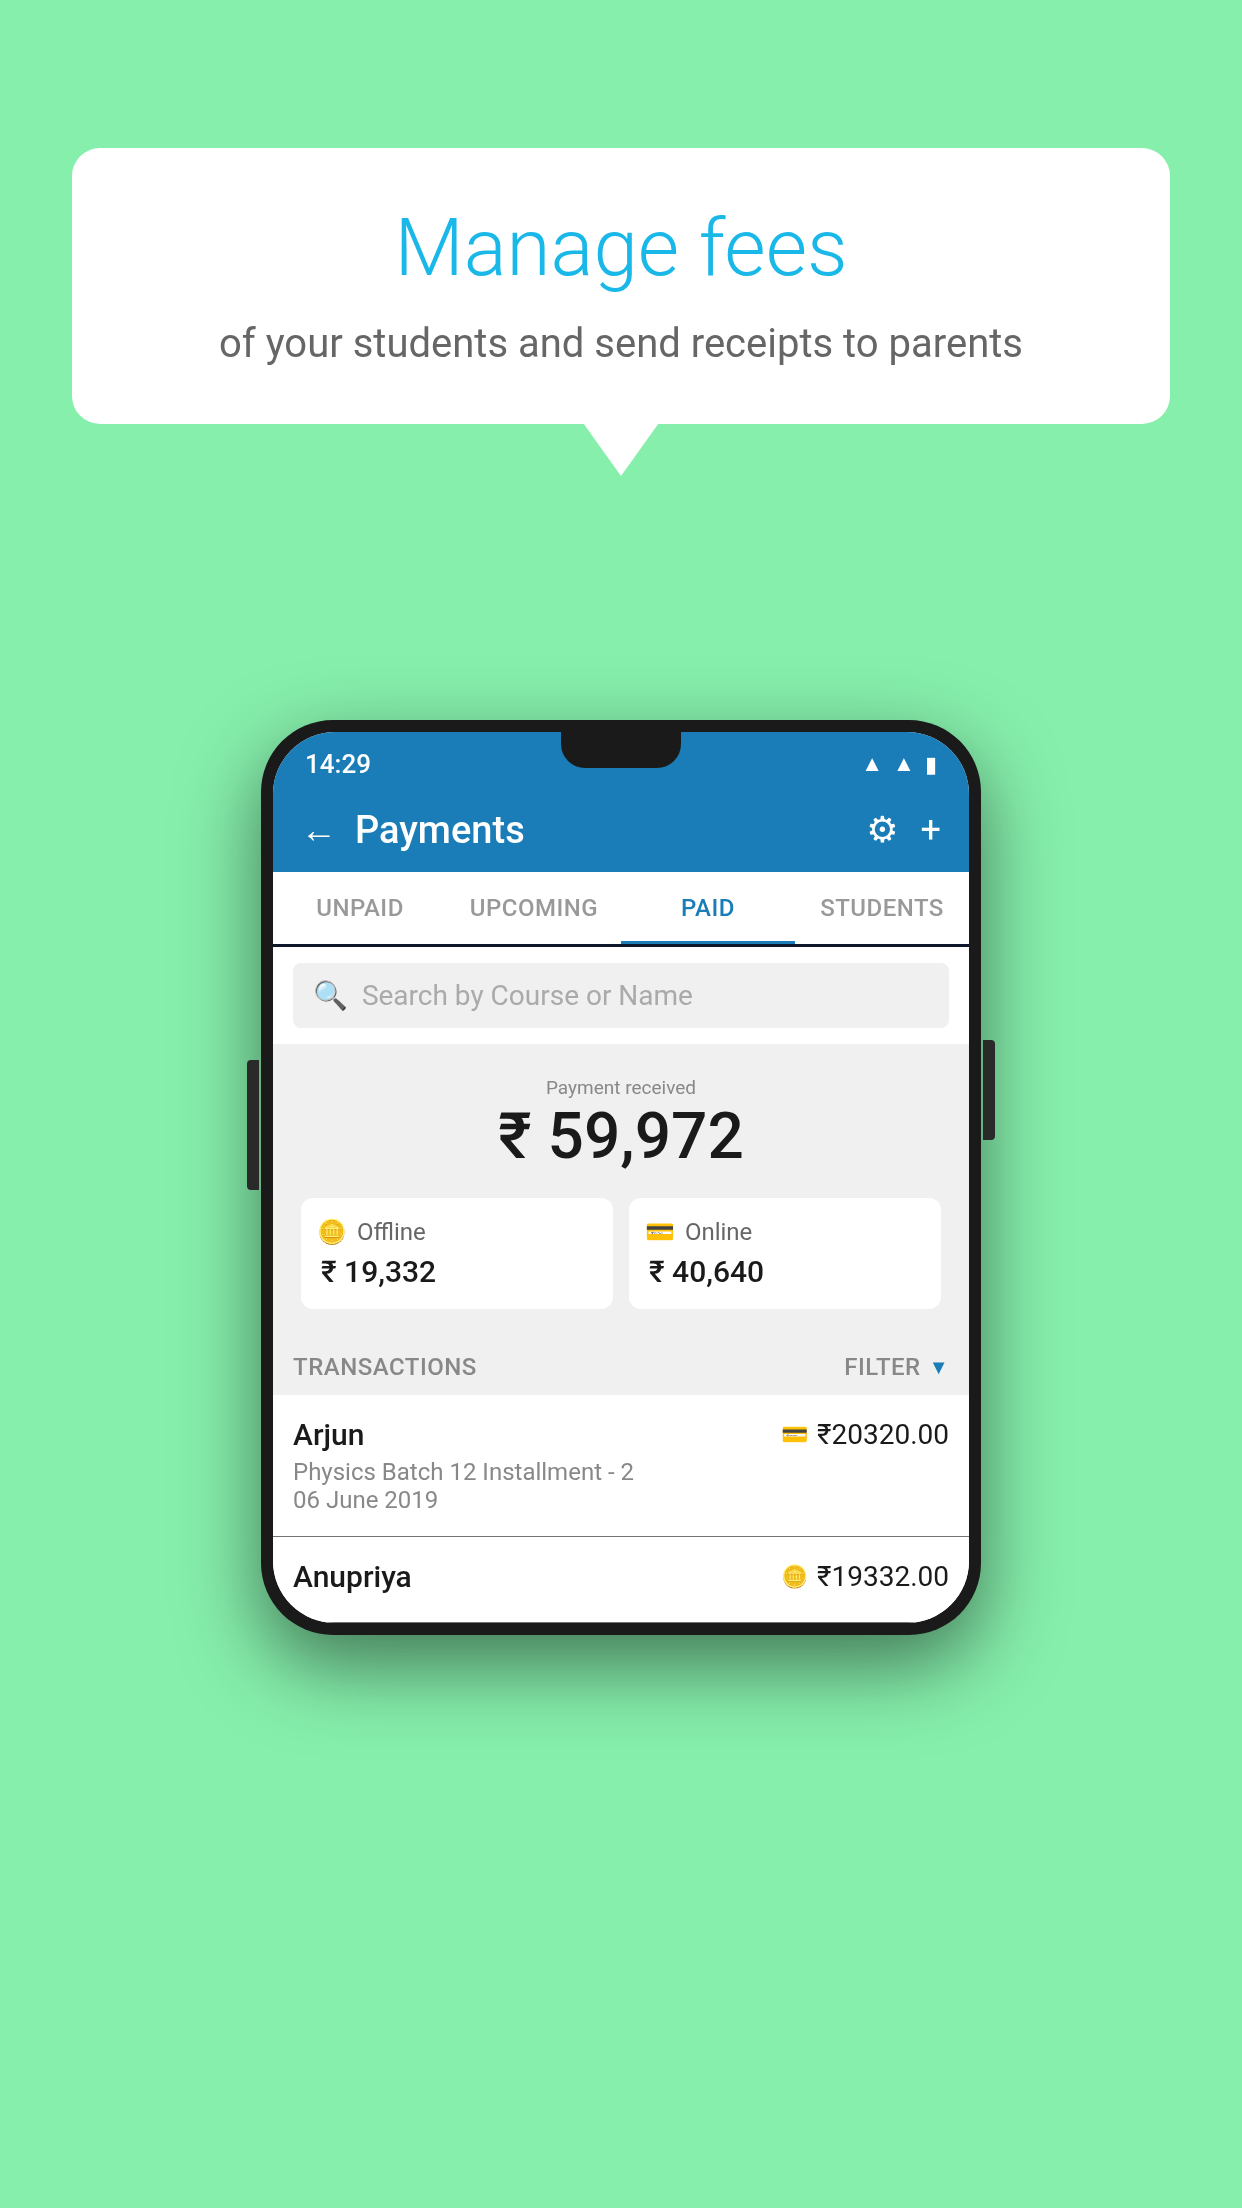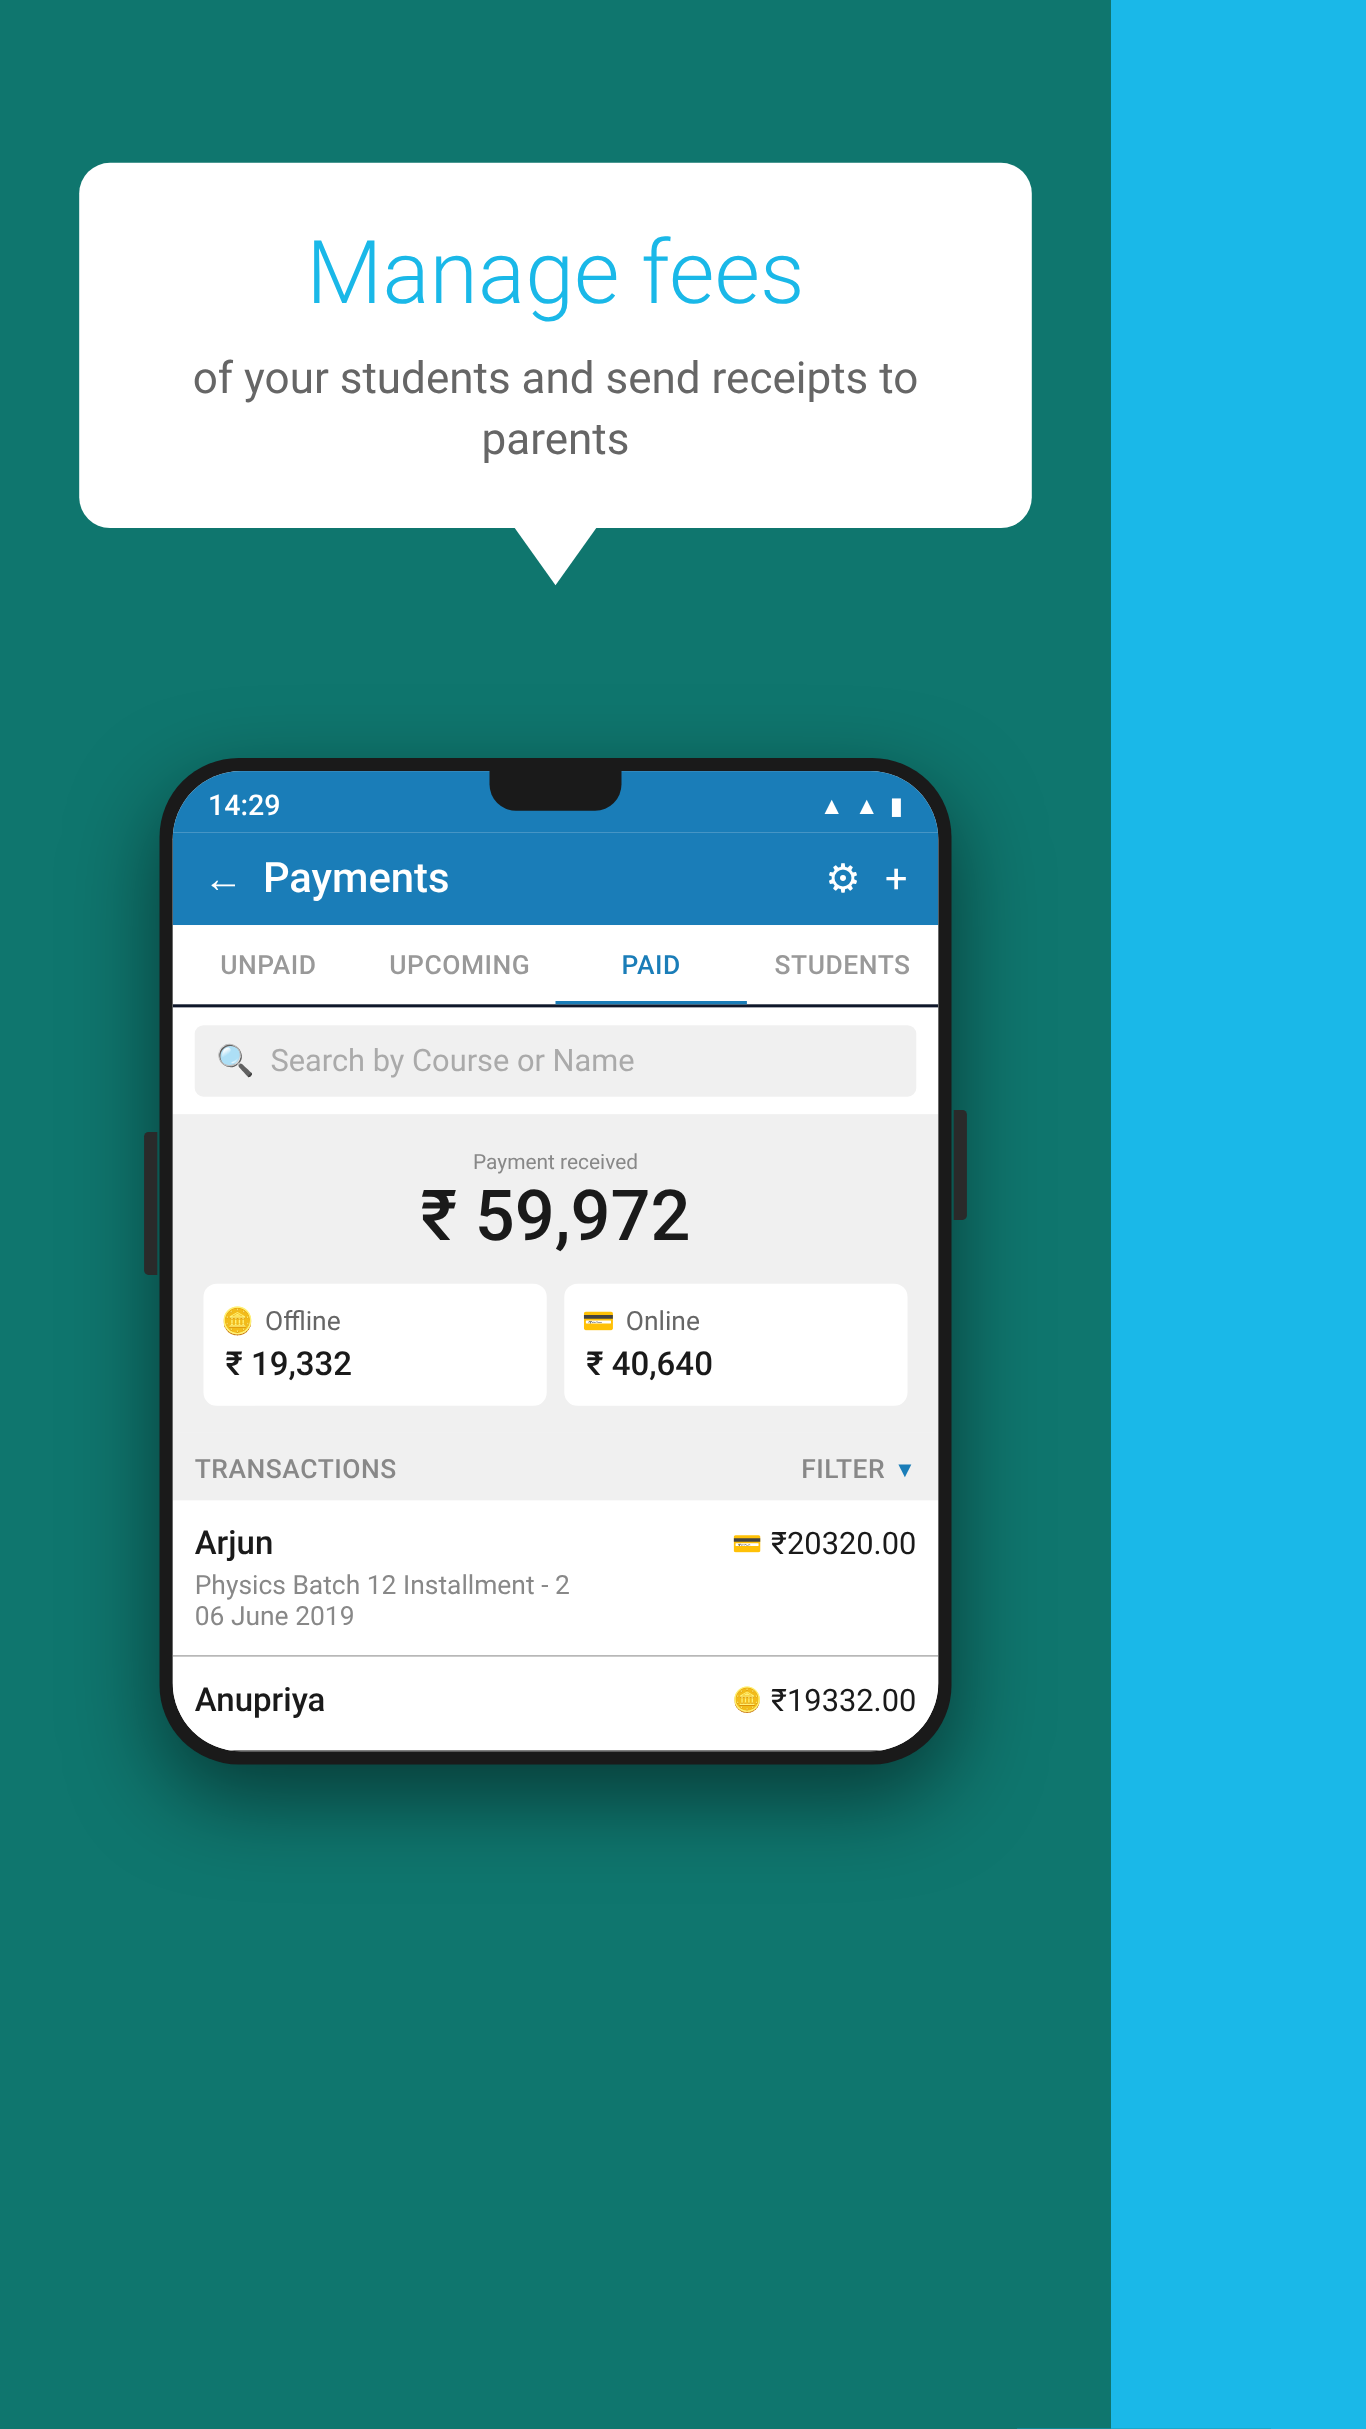--- a/index.html
+++ b/index.html
@@ -48,21 +48,21 @@
     .bubble-subtitle {
       font-size: 40px;
       color: #666;
       font-weight: 400;
       line-height: 1.4;
     }
 
     
     .phone-wrap {
       position: absolute;
-      top: 689px;
+      top: 720px;
       left: 50%;
       transform: translateX(-50%);
       width: 720px;
     }
 
     .phone-outer {
       background: #1a1a1a;
       border-radius: 72px;
       padding: 12px;
       position: relative;
@@ -378,21 +378,21 @@
     }
 
     .rupee-card-icon {
       font-size: 22px;
       color: #555;
     }
   </style>
 </head>
 <body>
 
-<div style="width:1010px;height:2208px;background:#0f766e;position:relative;">
+<div style="width:1242px;height:2208px;background:#86efac;position:relative;">
 
   <div class="speech-bubble">
     <div class="bubble-title">Manage fees</div>
     <div class="bubble-subtitle">of your students and send receipts to parents</div>
   </div>
 
   <div class="phone-wrap">
     <div class="phone-outer">
       <div class="phone-inner">
 

